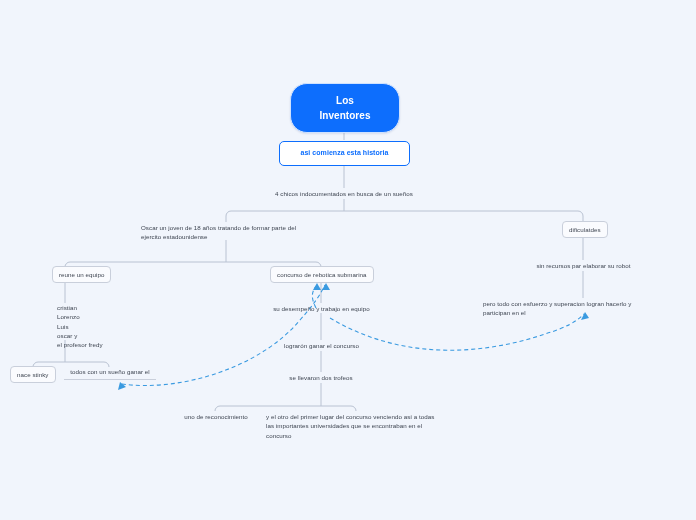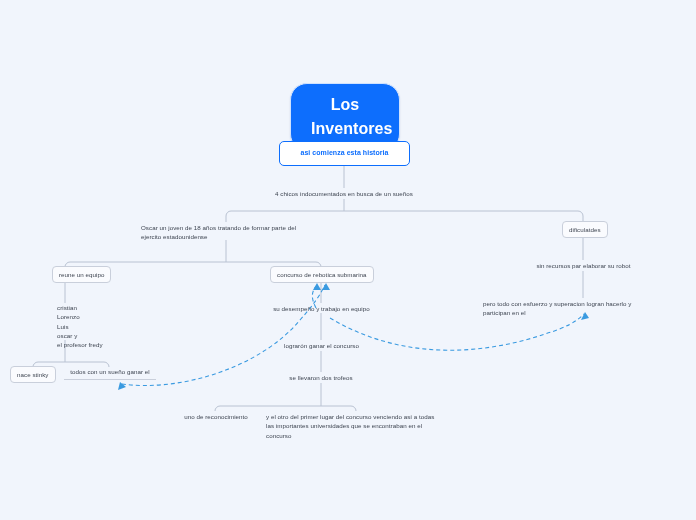--- a/index.html
+++ b/index.html
@@ -37,21 +37,21 @@
     letter-spacing: 0.05px;
     white-space: pre-line;
   }
 
   
   .node.root {
     background: #0d6efd;
     border: 1.5px solid #cfe2ff;
     border-radius: 17px;
     color: #ffffff;
-    font-size: 16px;
+    font-size: 10px;
     font-weight: bold;
     text-align: center;
     padding: 9px 20px;
     box-shadow: 0 1px 2px rgba(30,60,120,0.12);
   }
 
   
   .node.pill-blue {
     background: #ffffff;
     border: 1.5px solid #0d6efd;

